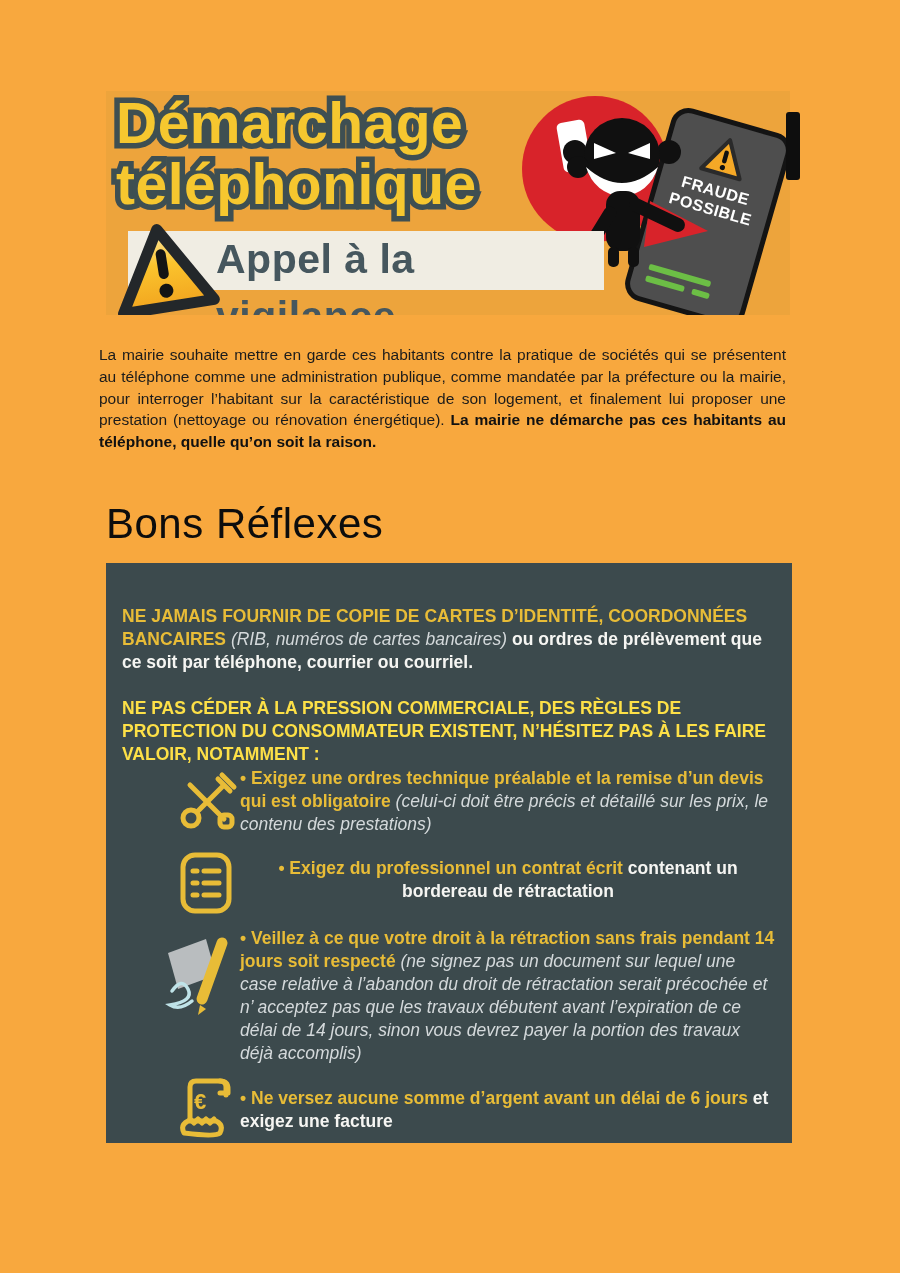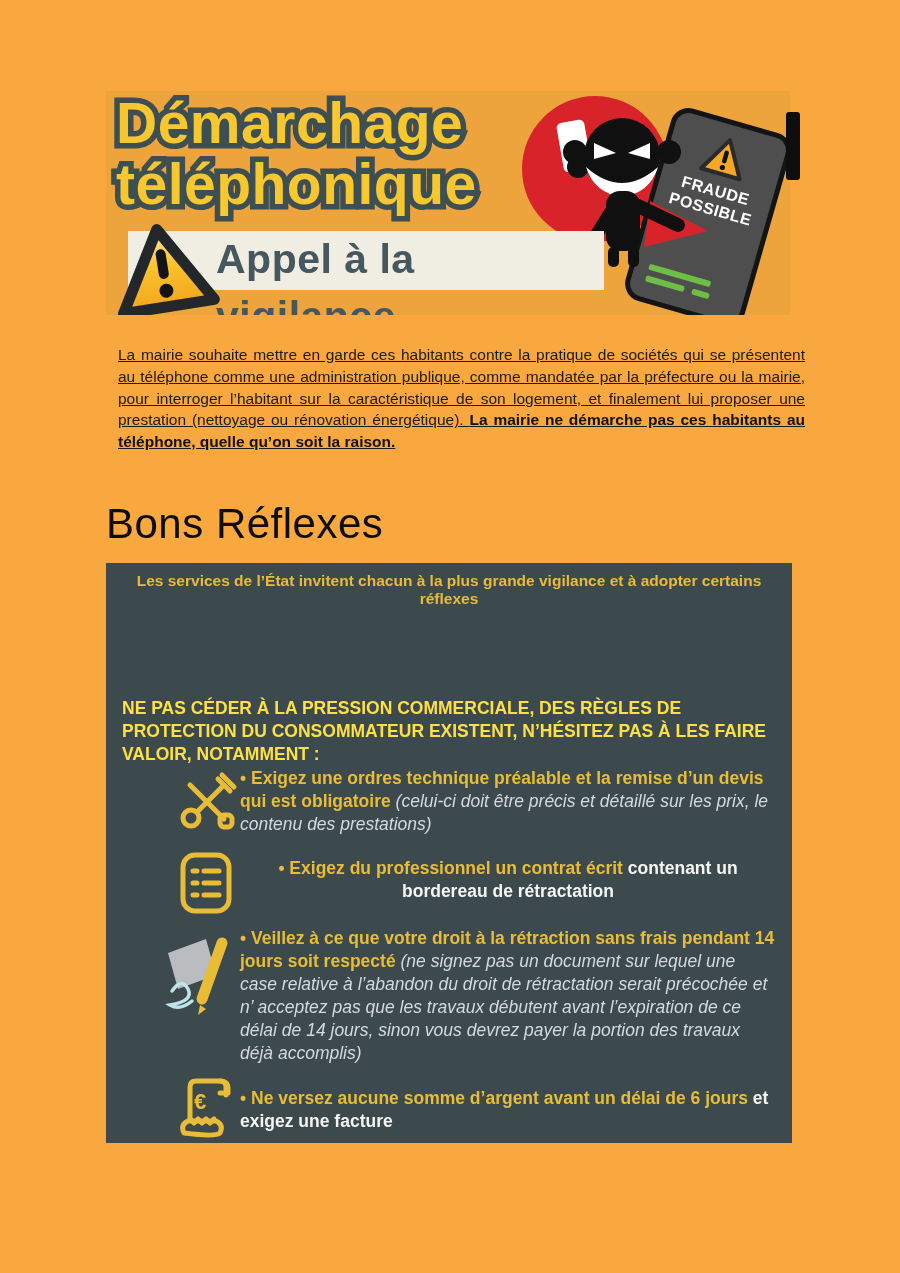--- a/index.html
+++ b/index.html
@@ -31,22 +31,22 @@
   .side-button { position:absolute; left:786px; top:112px; width:14px; height:68px;
                  background:#0e0e0e; border-radius:3px; }
 
   .strip { position:absolute; left:22px; top:140px; width:476px; height:59px;
            background:#F0EDE3; }
   .strip-label { position:absolute; left:88px; top:0; line-height:57px;
                  font-size:41px; font-weight:bold; color:#46575E; letter-spacing:0.5px; }
   .warn-triangle { position:absolute; left:-2px; top:126px; }
 
   
-  .intro { position:absolute; left:118px; top:344px; width:687px;
-           font-size:15.5px; line-height:21.8px; color:#1b1b1b; text-align:justify;text-decoration:underline; }
+  .intro { position:absolute; left:99px; top:344px; width:687px;
+           font-size:15.5px; line-height:21.8px; color:#1b1b1b; text-align:justify; }
   .intro b { color:#111; }
 
   
   .section-heading { position:absolute; left:106px; top:500px; font-size:42px;
                      color:#0d0d0d; font-weight:normal; letter-spacing:0.5px; }
 
   
   .panel { position:absolute; left:106px; top:563px; width:686px; height:580px;
            background:#3C4A4D; }
   .panel-title { position:absolute; left:0; top:9px; width:100%; text-align:center;
@@ -140,22 +140,22 @@
       </g>
     </svg>
   </div>
   <div class="side-button"></div>
 
   <p class="intro"><span>La mairie souhaite mettre en garde ces habitants contre la pratique de sociétés qui se présentent au téléphone comme une administration publique, comme mandatée par la préfecture ou la mairie, pour interroger l’habitant sur la caractéristique de son logement, et finalement lui proposer une prestation (nettoyage ou rénovation énergétique). </span><b>La mairie ne démarche pas ces habitants au téléphone, quelle qu’on soit la raison.</b></p>
 
   <h1 class="section-heading">Bons Réflexes</h1>
 
   <div class="panel">
-    <div class="panel-title">Les services de l’État invitent chacun à la plus grande vigilance et à adopter certains réflexes</div>
 
+    <p class="rule rule1"><span class="yel">NE JAMAIS FOURNIR DE COPIE DE CARTES D’IDENTITÉ, COORDONNÉES BANCAIRES </span><span class="lite">(RIB, numéros de cartes bancaires) </span><span class="wht">ou ordres de prélèvement que ce soit par téléphone, courrier ou courriel.</span></p>
 
     <p class="rule rule2">NE PAS CÉDER À LA PRESSION COMMERCIALE, DES RÈGLES DE PROTECTION DU CONSOMMATEUR EXISTENT, N’HÉSITEZ PAS À LES FAIRE VALOIR, NOTAMMENT :</p>
 
     <svg class="b-icon" style="left:70px; top:208px;" width="62" height="62" viewBox="0 0 62 62">
       <g stroke="#E8BC37" stroke-width="5" fill="none" stroke-linecap="round">
         <circle cx="15" cy="47" r="8"></circle>
         <path d="M21 41 L46 16"></path>
         <path d="M42 8 L54 20 M46 4 L58 16"></path>
         <path d="M14 14 L48 48"></path>
         <rect x="44" y="44" width="12" height="12" rx="4"></rect>

